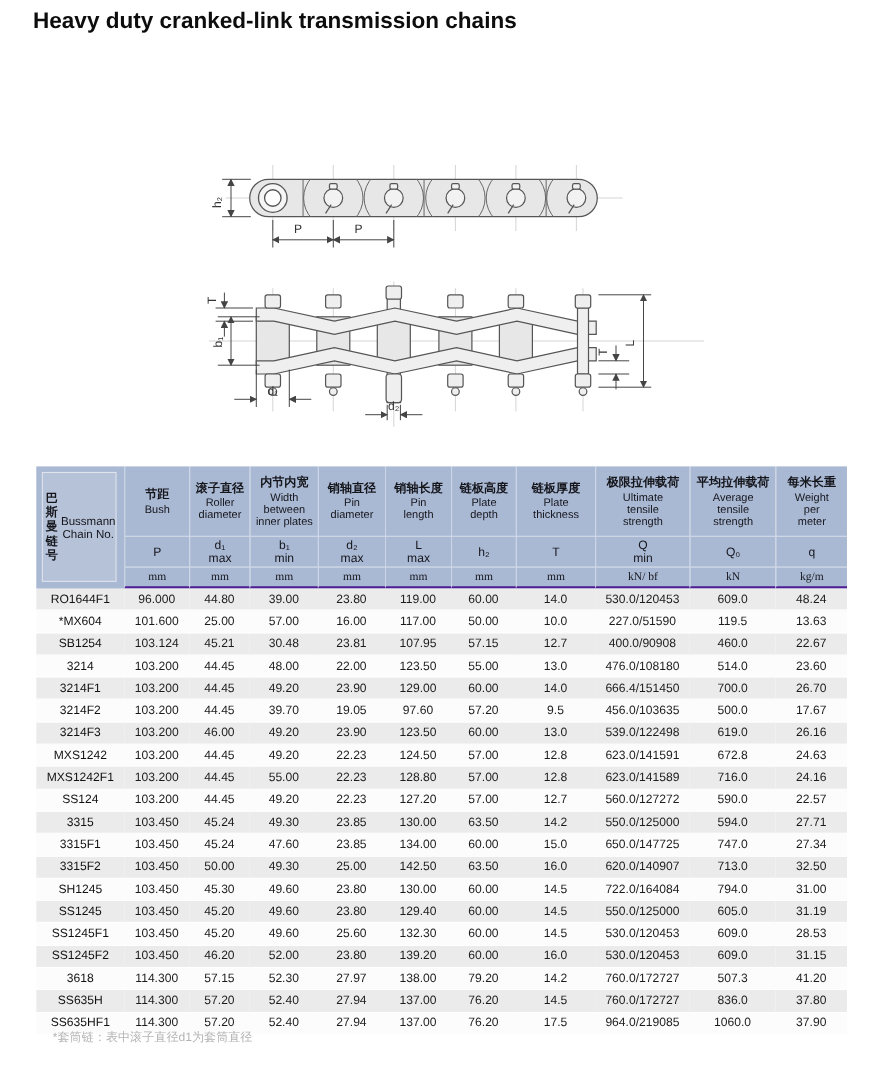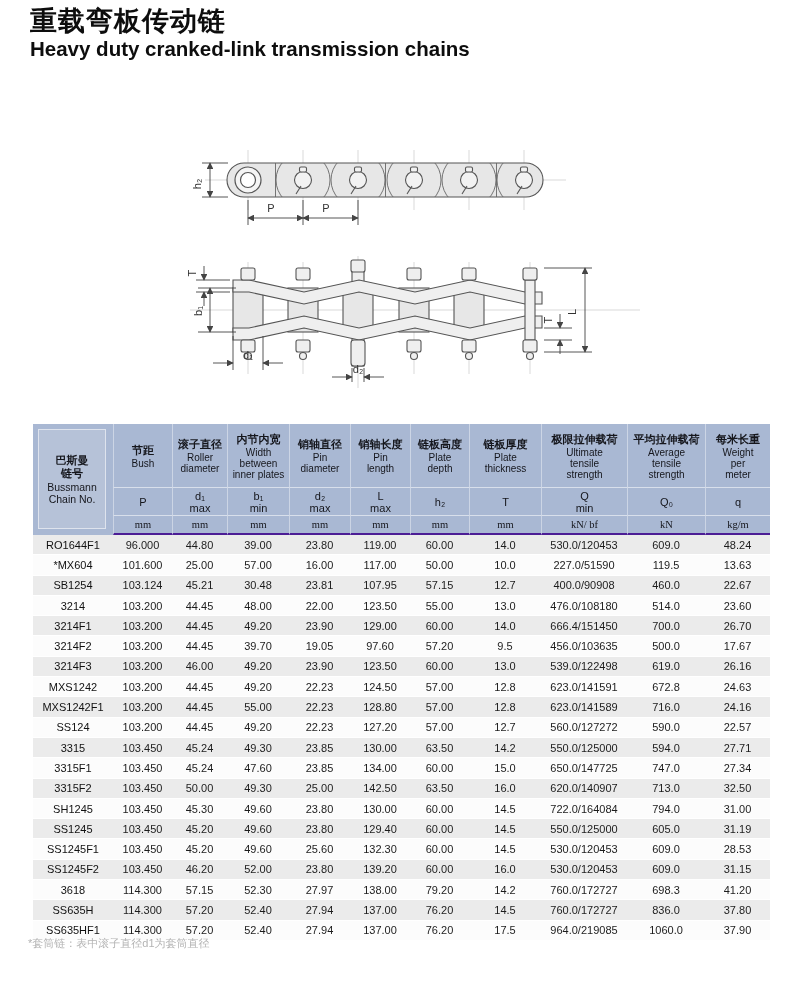--- a/index.html
+++ b/index.html
@@ -29,37 +29,36 @@
   table.spec thead th{background:#a9b8d3;color:#15161c;font-weight:normal;}
   th.name{height:63px;border-left:1px solid rgba(255,255,255,.40);border-bottom:1px solid rgba(255,255,255,.55);}
   th.name .zh{font-weight:bold;font-size:11px;line-height:14px;}
   th.name .en{font-size:10px;line-height:11px;white-space:pre-line;margin-top:1px;}
   th.sym{height:27px;font-size:11px;line-height:12px;white-space:pre-line;
          border-left:1px solid rgba(255,255,255,.40);border-bottom:1px solid rgba(255,255,255,.55);}
   th.unit{height:17px;font-size:10.5px;border-left:1px solid rgba(255,255,255,.40);border-bottom:2px solid #4c1d95;font-family:Liberation Serif, serif;}
   th.corner{background:#a9b8d3;position:relative;}
   .corner-box{
     position:absolute;left:5px;top:5px;right:7px;bottom:6px;background:#b6c2d8;
-    border:1px solid rgba(255,255,255,.55);display:flex;flex-direction:column;
+    border:1px solid rgba(255,255,255,.55);display:flex;flex-direction:row;
     align-items:center;justify-content:center;white-space:pre-line;
   }
   .corner-box .zh{font-weight:bold;font-size:11px;line-height:13px;}
   .corner-box .en{font-size:10.5px;line-height:12px;margin-top:1px;}
   tbody td{height:19.3px;border-bottom:1px solid #ffffff;font-size:11px;color:#1c1c1c;}
   tbody tr.odd td{background:#ebebeb;}
   tbody tr.even td{background:#fcfcfc;}
   tbody td.chain{font-weight:normal;color:#111;}
   
-  .footnotes{position:absolute;left:28px;top:936px;font-size:11px;color:#b3b3b3;line-height:14px;}
+  .footnotes{position:absolute;left:48px;top:936px;font-size:11px;color:#b3b3b3;line-height:14px;}
 </style>
 </head>
 <body>
 
 <div class="title-block">
-  <div class="title-zh">重载弯板传动链</div>
   <div class="title-en">Heavy duty cranked-link transmission chains</div>
 </div>
 
 <svg id="diagram" width="800" height="290" viewBox="0 0 800 290">
   <defs>
     <marker id="ar" viewBox="0 0 10 10" refX="9" refY="5" markerWidth="7.5" markerHeight="7.5" orient="auto-start-reverse">
         <path d="M0,0 L10,5 L0,10 z" fill="#444"></path>
       </marker>
     <clipPath id="stripclip">
         <rect x="227" y="33" width="316" height="34" rx="17"></rect>
@@ -565,21 +564,21 @@
       <tr class="even">
         <td class="chain">3618</td>
         <td>114.300</td>
         <td>57.15</td>
         <td>52.30</td>
         <td>27.97</td>
         <td>138.00</td>
         <td>79.20</td>
         <td>14.2</td>
         <td>760.0/172727</td>
-        <td>698.3</td>
+        <td>507.3</td>
         <td>41.20</td>
       </tr>
       <tr class="odd">
         <td class="chain">SS635H</td>
         <td>114.300</td>
         <td>57.20</td>
         <td>52.40</td>
         <td>27.94</td>
         <td>137.00</td>
         <td>76.20</td>

